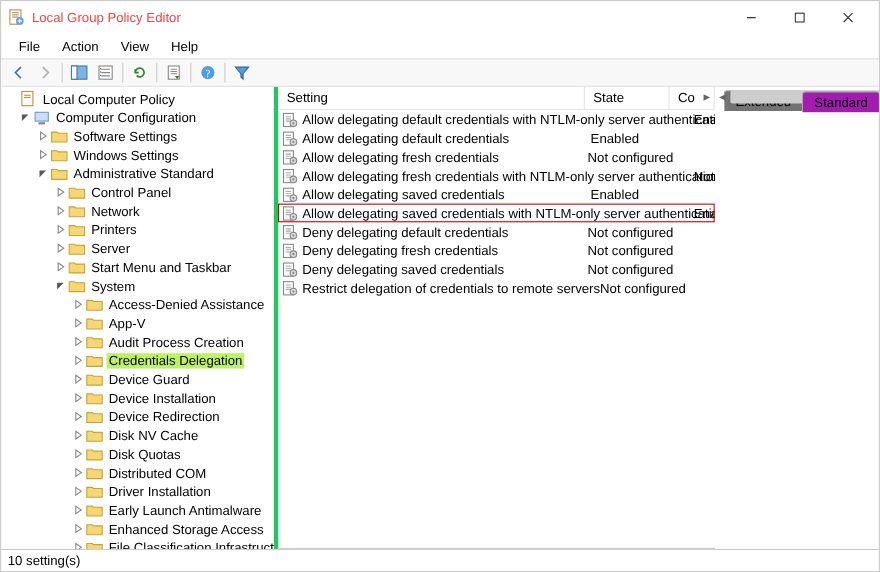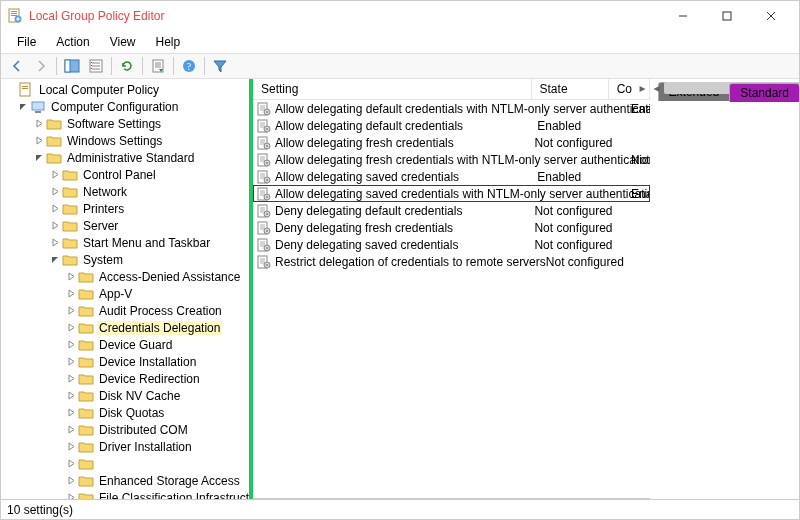--- a/index.html
+++ b/index.html
@@ -166,21 +166,21 @@
     display: flex;
     align-items: center;
     justify-content: center;
     margin-right: 1px;
     color: #666;
     flex-shrink: 0;
   }
   .node .nicon { width: 16px; height: 16px; margin-right: 3px; flex-shrink: 0; }
   .node .label { padding: 0 2px; }
   .node.selected .label {
-    background: #fef9c3;
+    background: #bef264;
   }
   .indent-0 { padding-left: 2px; }
   .indent-1 { padding-left: 14px; }
   .indent-2 { padding-left: 30px; }
   .indent-3 { padding-left: 46px; }
   .indent-4 { padding-left: 62px; }
   .hscroll {
     height: 16px;
     background: #f0f0f0;
     border-top: 1px solid #ddd;
@@ -594,20 +594,21 @@
                           <li>
                             <div class="node indent-4">
                               <span class="twisty">
                                 <svg width="9" height="9" viewBox="0 0 9 9">
                                   <path d="M2 1 L7 4.5 L2 8 Z" fill="none" stroke="#888"></path>
                                 </svg>
                               </span>
                               <svg class="nicon" viewBox="0 0 16 16">
                                 <path d="M1 4 L6 4 L7 5 L15 5 L15 13 L1 13 Z" fill="#f7d774" stroke="#c8a23a"></path>
                               </svg>
+                              <span class="label">Early Launch Antimalware</span>
                             </div>
                           </li>
                           <li>
                             <div class="node indent-4">
                               <span class="twisty">
                                 <svg width="9" height="9" viewBox="0 0 9 9">
                                   <path d="M2 1 L7 4.5 L2 8 Z" fill="none" stroke="#888"></path>
                                 </svg>
                               </span>
                               <svg class="nicon" viewBox="0 0 16 16">

